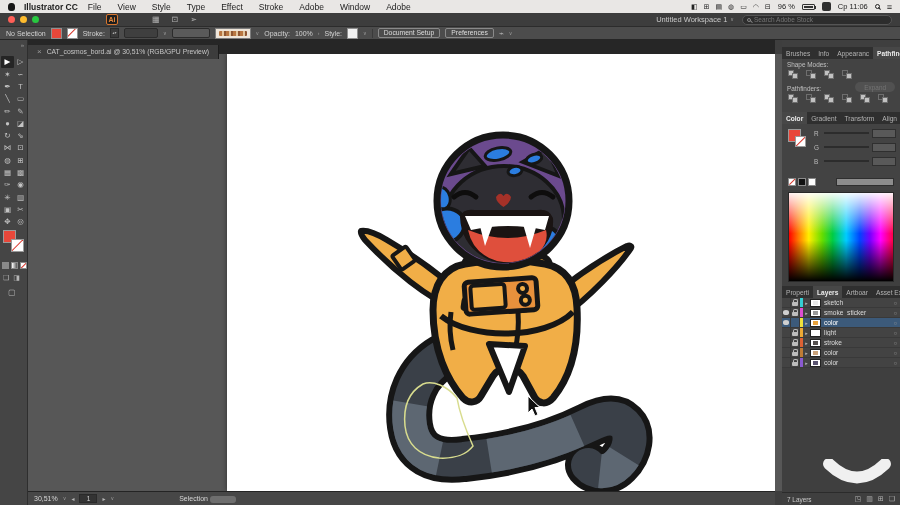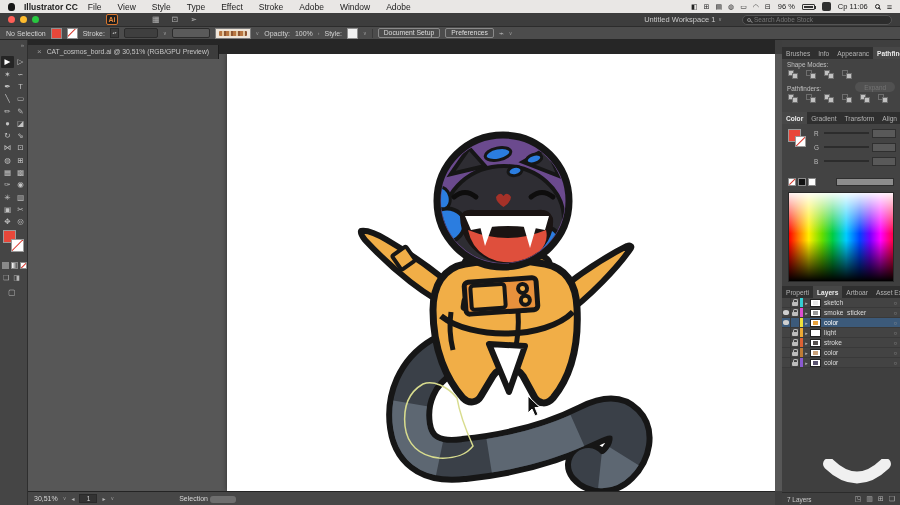--- a/index.html
+++ b/index.html
@@ -20,21 +20,21 @@
   .inputbadge{width:9px;height:9px;background:#2f2f2f;border-radius:2px}
   .mag{width:5px;height:5px;border:1px solid #222;border-radius:50%;position:relative;display:inline-block}
   .mag::after{content:'';position:absolute;width:3px;height:1px;background:#222;right:-2.5px;bottom:-1px;transform:rotate(45deg)}
 
   
   #titlebar{position:absolute;left:0;top:13px;right:0;height:14px;background:#3d3d3d;border-bottom:1px solid #2c2c2c;display:flex;align-items:center;padding:0 8px;z-index:29}
   .light{width:7px;height:7px;border-radius:50%;margin-right:5px}
   .l-red{background:#ff5f57}.l-yel{background:#febc2e}.l-grn{background:#28c840}
   .ai-logo{margin-left:62px;width:12px;height:11px;background:#1e1e1e;border:1px solid #d6752f;color:#e8883b;font-size:7px;font-weight:bold;display:flex;align-items:center;justify-content:center;border-radius:2px}
   #tb-docicons{display:flex;gap:12px;margin-left:34px;color:#b3b3b3;font-size:8px}
-  #tb-right{margin-left:auto;display:flex;align-items:center;gap:20px}
+  #tb-right{margin-left:auto;display:flex;align-items:center;gap:8px}
   #workspace{color:#c9c9c9;font-size:7.5px;display:flex;align-items:center;gap:3px}
   .caret{font-size:5px;color:#9a9a9a;line-height:1}
   #stock-search{width:150px;height:10px;background:#2d2d2d;border:1px solid #555;border-radius:5px;display:flex;align-items:center;padding:0 4px;gap:3px}
   #stock-search input{background:transparent;border:none;outline:none;color:#9a9a9a;font-size:6.5px;width:100%;font-family:"Liberation Sans",sans-serif}
   .mag2{width:4px;height:4px;border:1px solid #888;border-radius:50%;position:relative;flex:none}
   .mag2::after{content:'';position:absolute;width:2.5px;height:1px;background:#888;right:-2px;bottom:-1px;transform:rotate(45deg)}
 
   
   #controlbar{position:absolute;left:0;top:27px;right:0;height:13px;background:#4c4c4c;border-bottom:1px solid #262626;display:flex;align-items:center;padding:0 6px;gap:5px;font-size:7px;color:#d2d2d2;z-index:28}
   .swatch{width:11px;height:11px;border:1px solid #909090}

